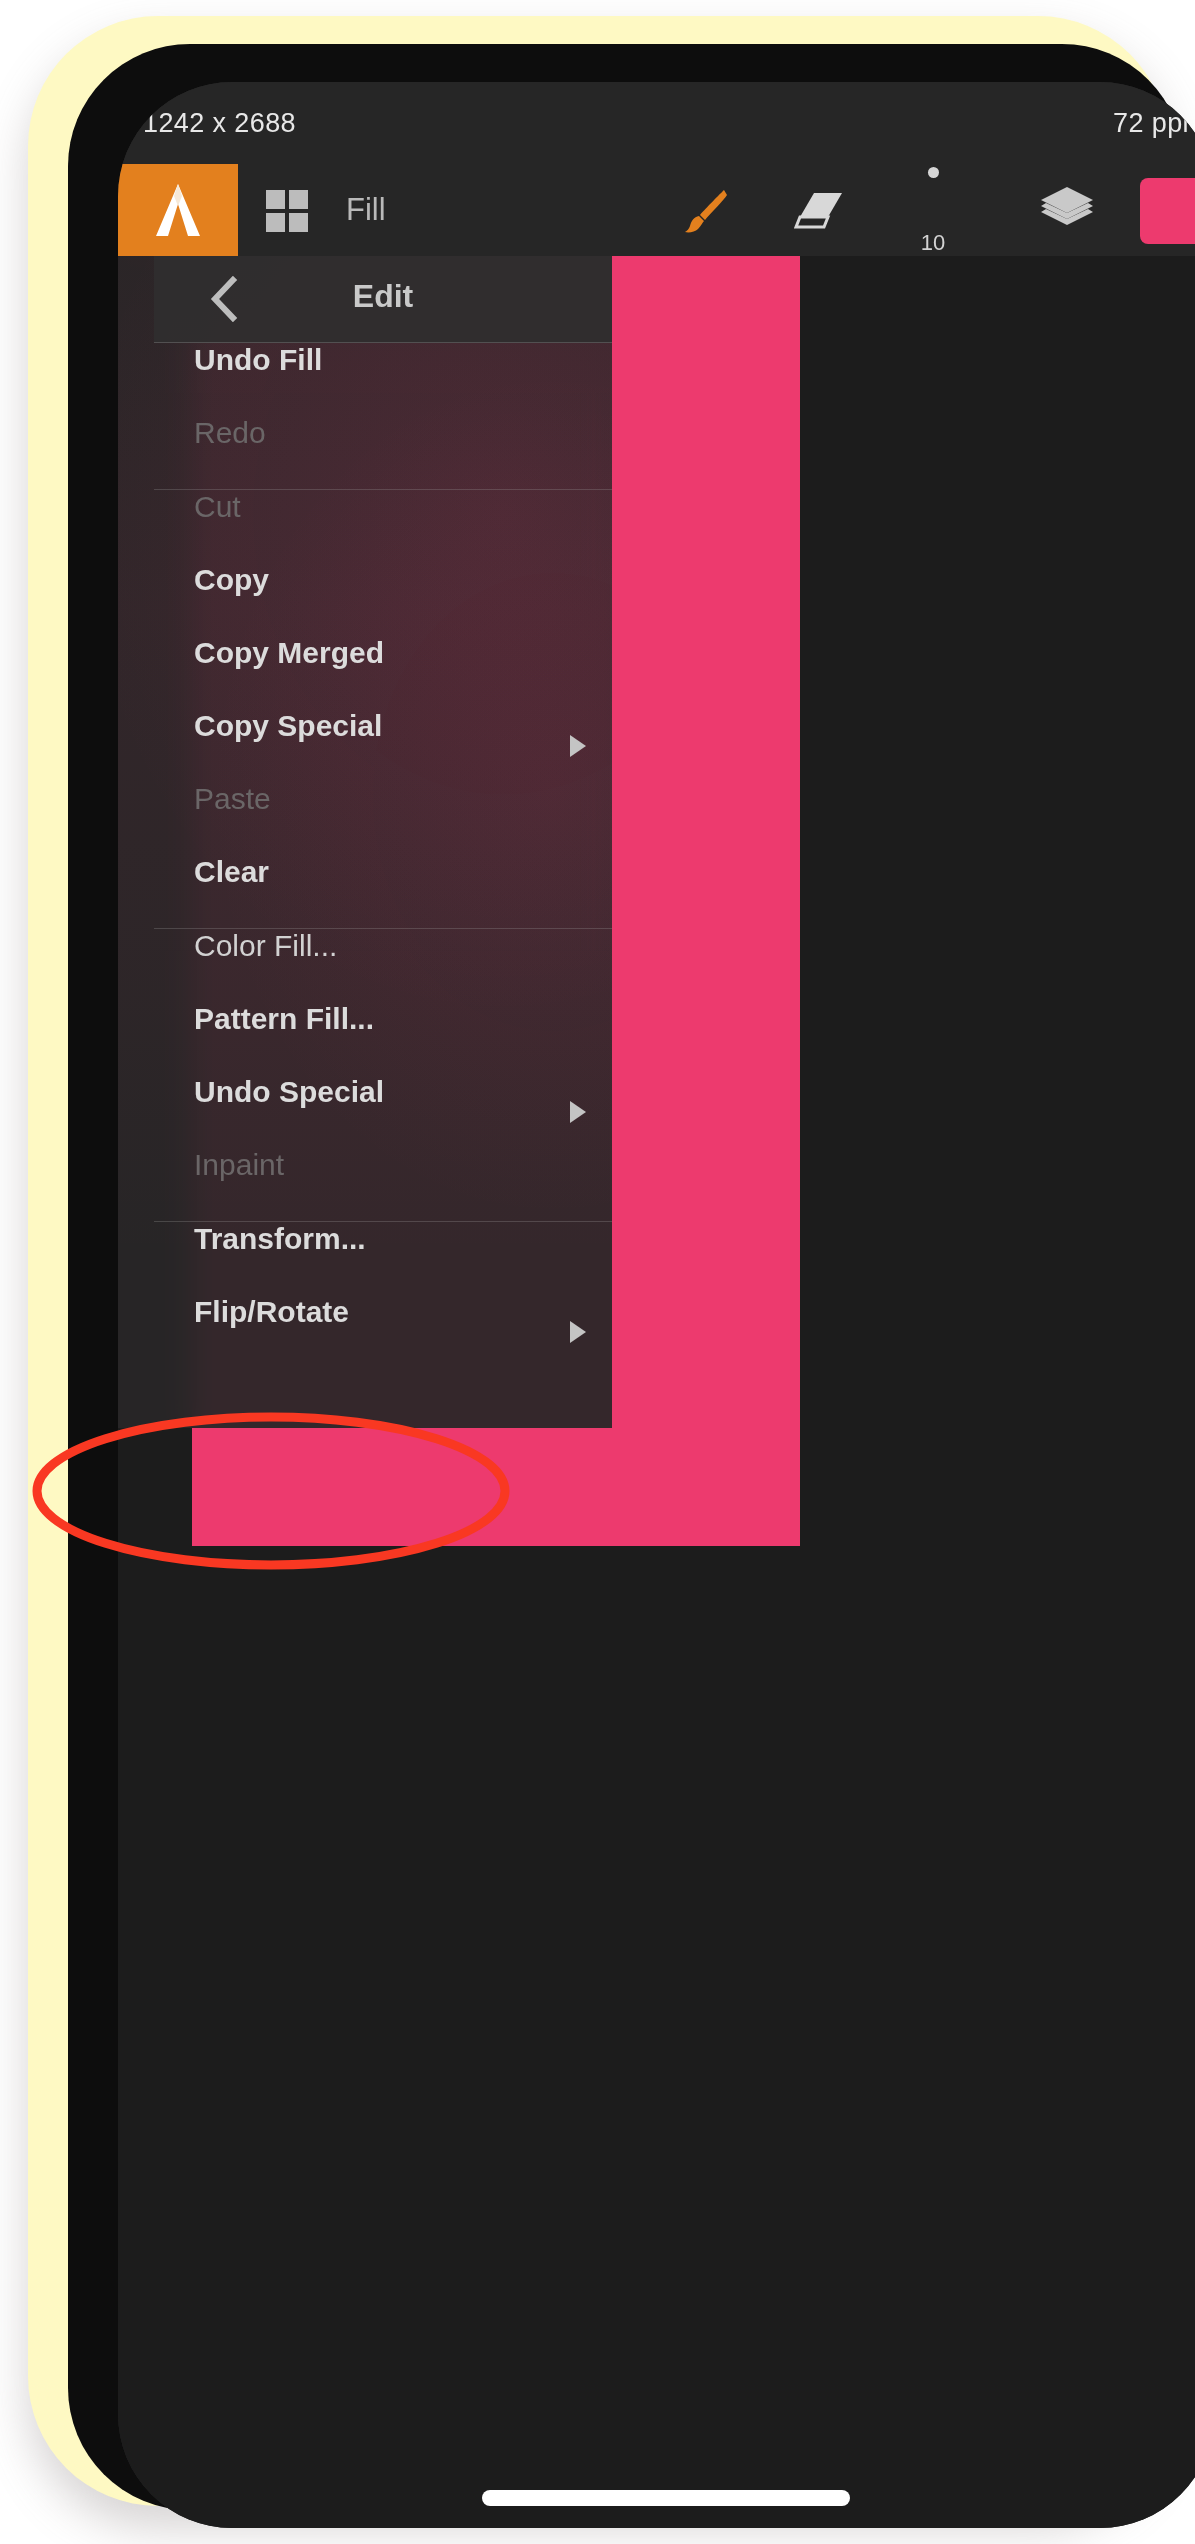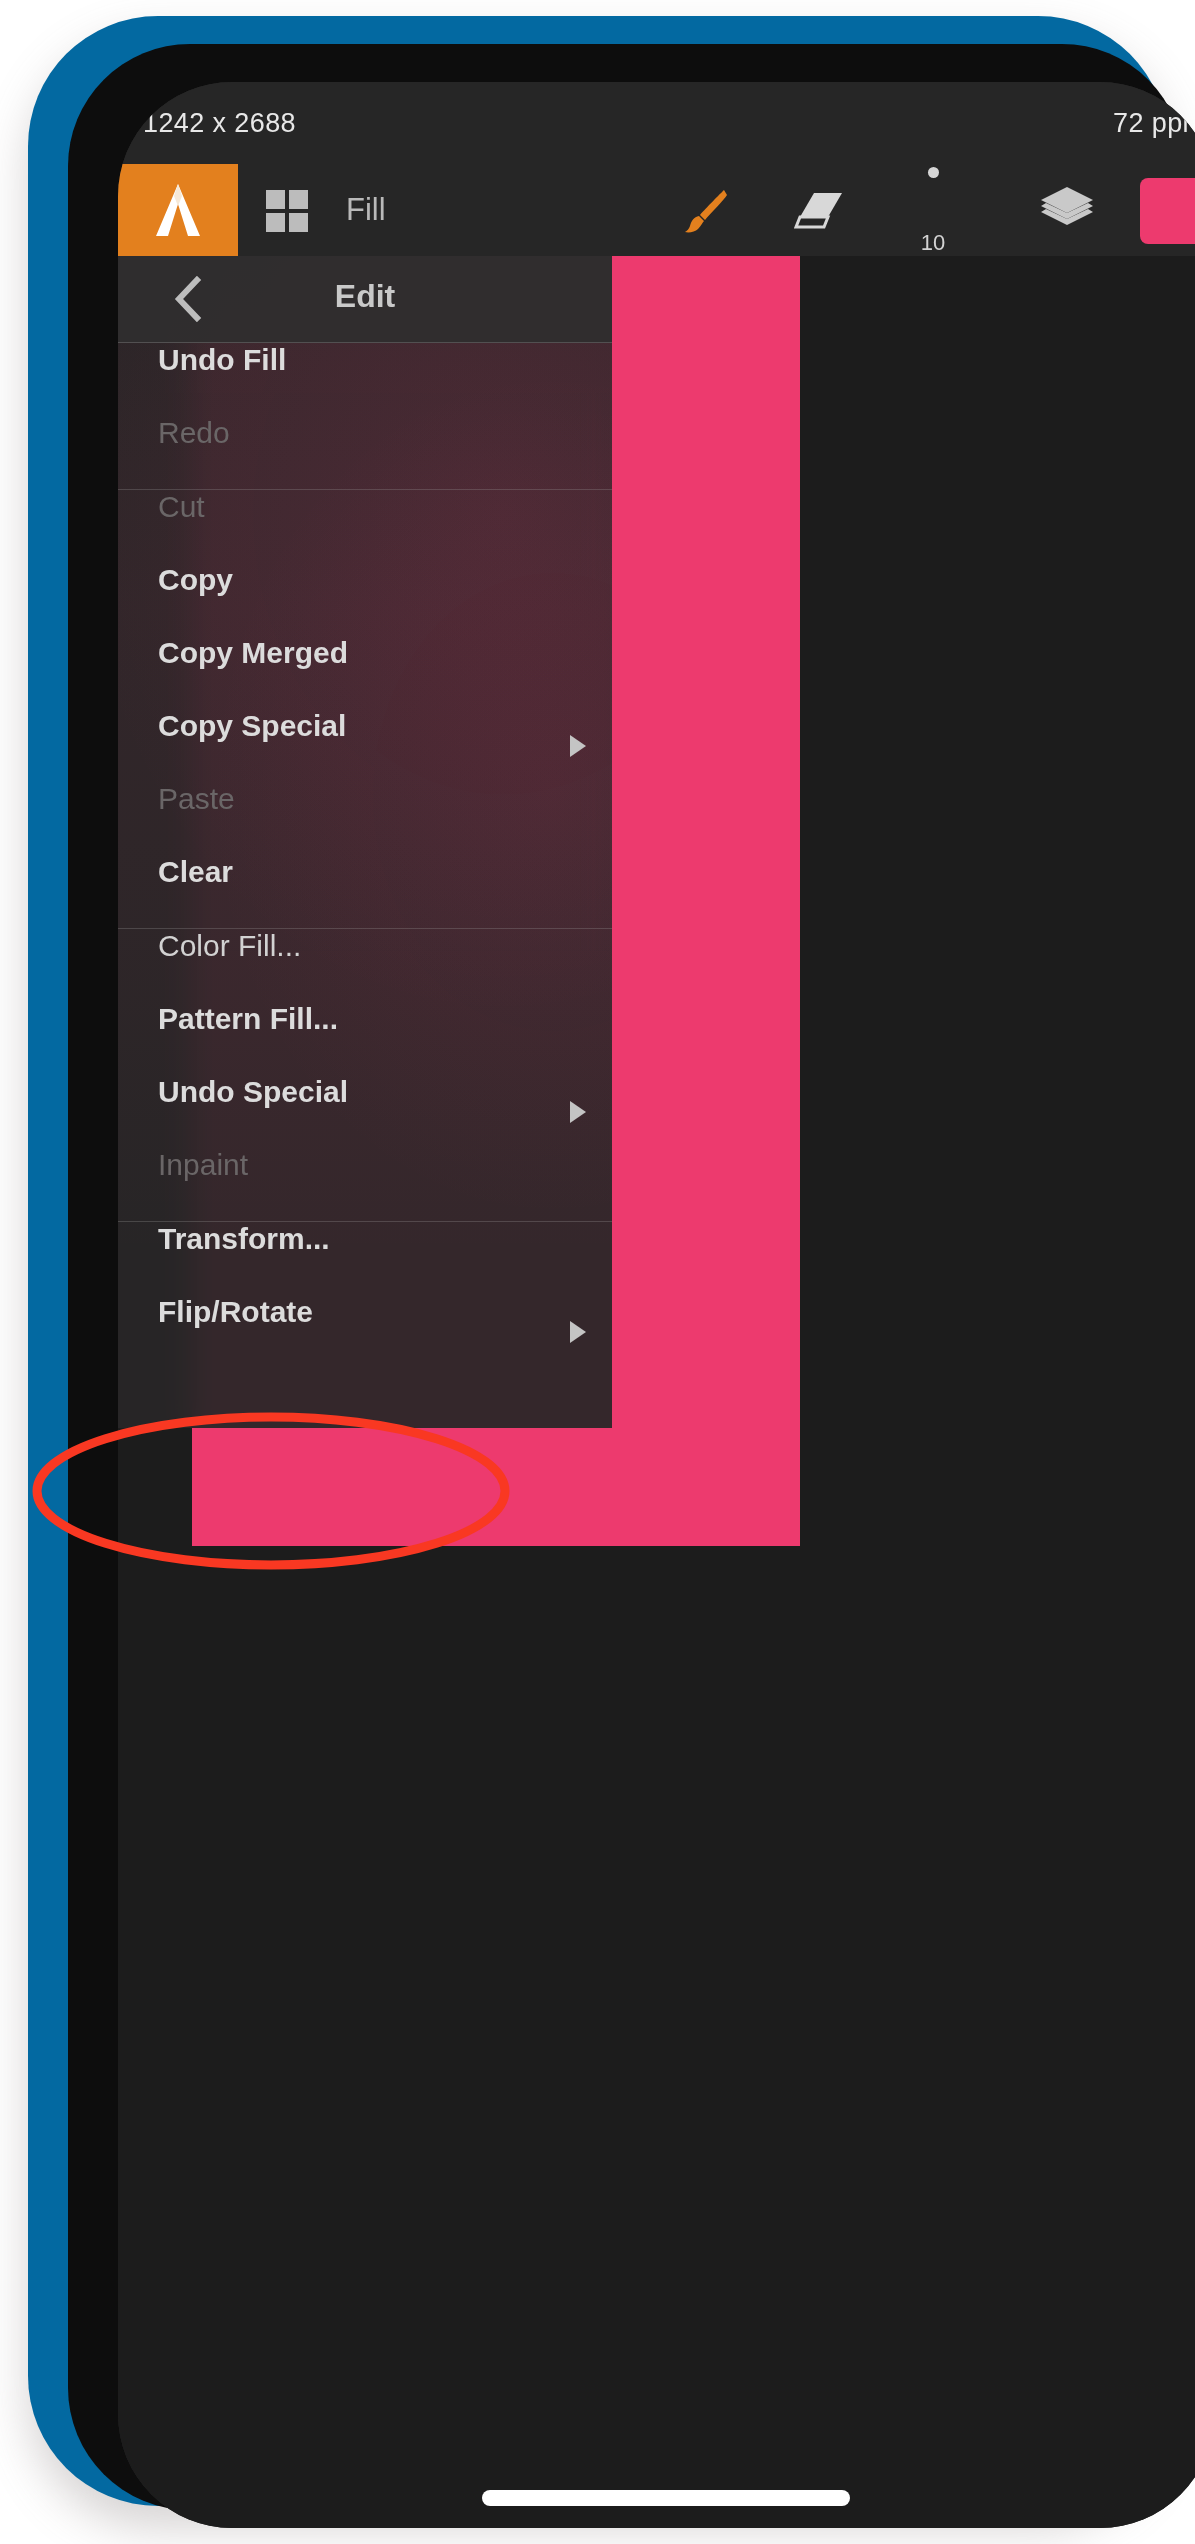--- a/index.html
+++ b/index.html
@@ -16,21 +16,21 @@
   }
 
   
   #phone-frame {
     position: absolute;
     left: 28px;
     top: 16px;
     width: 1140px;
     height: 2490px;
     border-radius: 130px;
-    background: #0369a1;
+    background: #fef9c3;
     box-shadow: 0 22px 46px rgba(120,110,110,0.30);
   }
   #phone-bezel {
     position: absolute;
     left: 40px;
     top: 28px;
     width: 1116px;
     height: 2466px;
     border-radius: 122px;
     background: #0d0d0d;
@@ -170,21 +170,21 @@
   #edit-menu::before {
     content: "";
     position: absolute;
     inset: 0;
     background:
       radial-gradient(120% 60% at 78% 22%, rgba(237,58,110,0.085), rgba(237,58,110,0) 72%),
       radial-gradient(100% 52% at 88% 46%, rgba(237,58,110,0.075), rgba(237,58,110,0) 70%),
       linear-gradient(180deg, rgba(237,58,110,0.02) 0%, rgba(237,58,110,0.055) 30%, rgba(237,58,110,0.03) 62%, rgba(237,58,110,0.0) 86%);
     pointer-events: none;
   }
-  #edit-menu > * { position: relative; }
+  #edit-menu > * { position: relative; margin-left: 36px; }
 
   #edit-menu-header {
     height: 86px;
     background: rgba(48,46,47,0.96);
     position: relative;
     border-bottom: 1px solid rgba(150,150,150,0.34);
   }
   #menu-back-button {
     position: absolute;
     left: 30px; top: 0;

